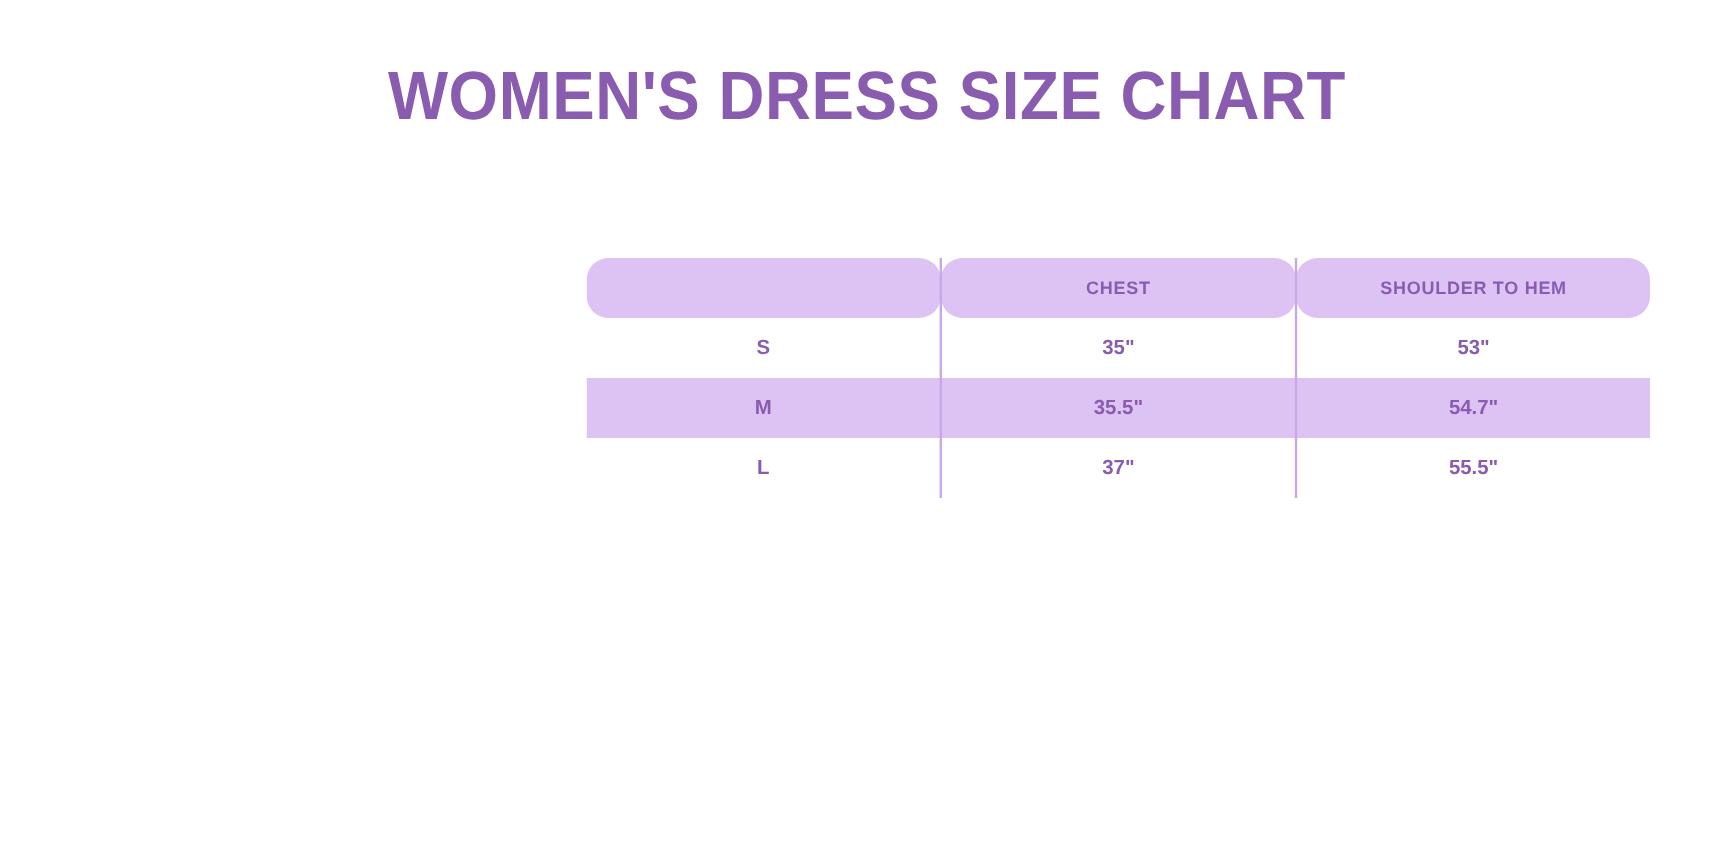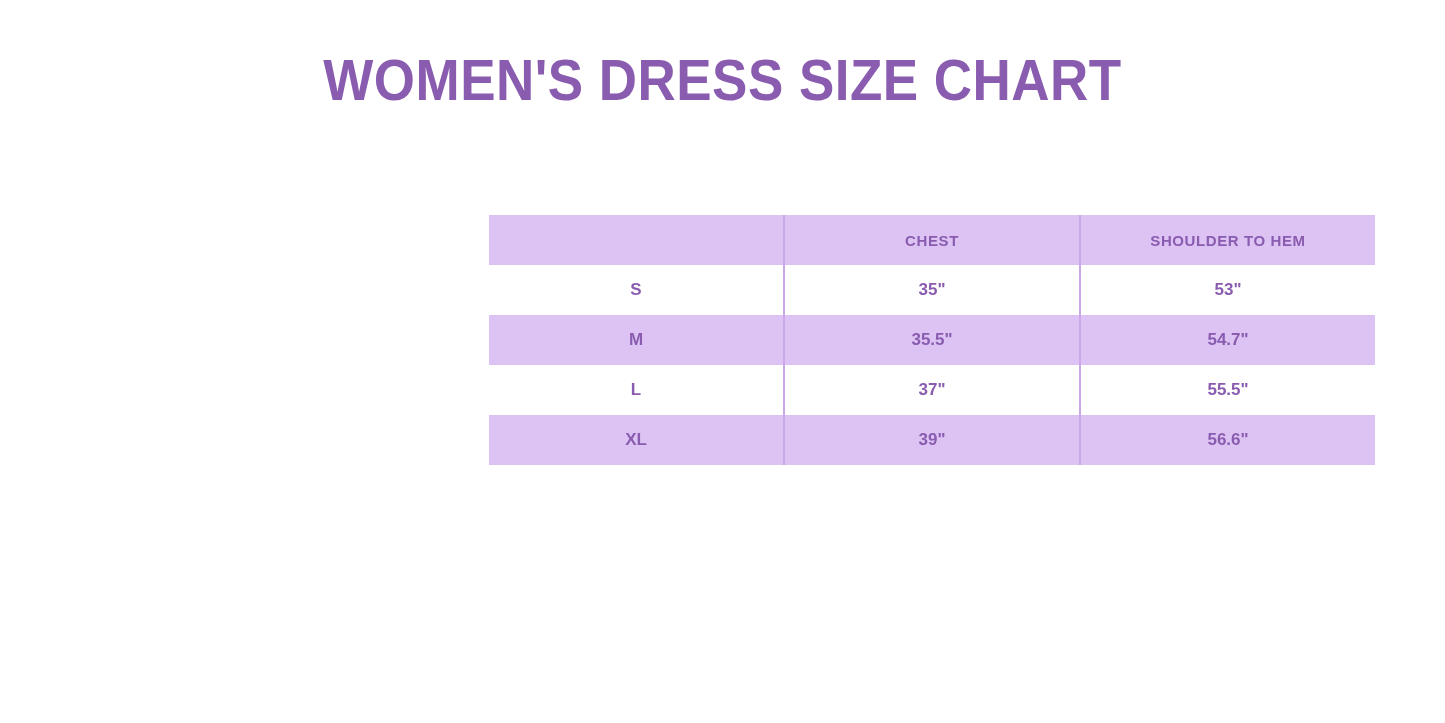--- a/index.html
+++ b/index.html
@@ -51,20 +51,21 @@
     font-family: "Liberation Sans", sans-serif;
     font-weight: bold;
     font-size: 17px;
     color: #8a5cb0;
     border: 0;
   }
 
   .size-table th {
     font-size: 15px;
     letter-spacing: 0.6px;
+    border-radius: 18px;
   }
 
   .col-size   { width: 294px; }
   .col-chest  { width: 294px; }
   .col-hem    { width: 294px; }
 
   
   .size-table td.col-chest,
   .size-table th.col-chest,
   .size-table td.col-hem,
@@ -103,19 +104,14 @@
     <tr class="shaded">
       <td class="col-size">M</td>
       <td class="col-chest">35.5"</td>
       <td class="col-hem">54.7"</td>
     </tr>
     <tr class="plain">
       <td class="col-size">L</td>
       <td class="col-chest">37"</td>
       <td class="col-hem">55.5"</td>
     </tr>
-    <tr class="shaded">
-      <td class="col-size">XL</td>
-      <td class="col-chest">39"</td>
-      <td class="col-hem">56.6"</td>
-    </tr>
   </tbody>
 </table>
 
 </body></html>

